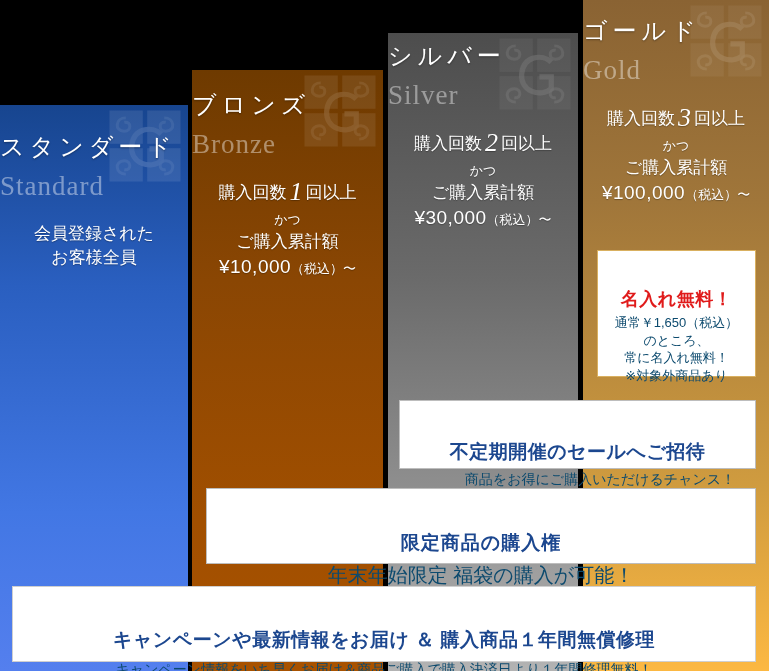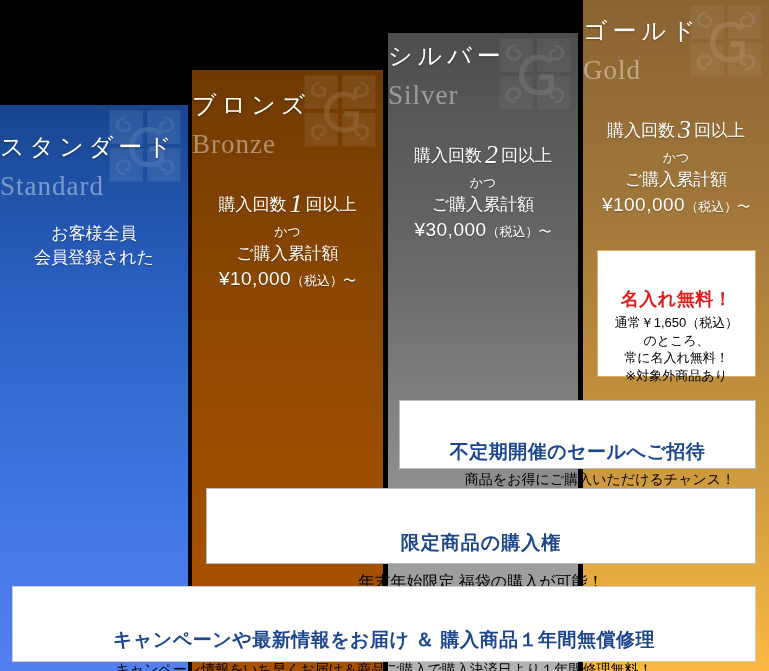--- a/index.html
+++ b/index.html
@@ -27,40 +27,40 @@
     font-size:24px;letter-spacing:5px;line-height:1.1;
     text-shadow:0 1px 2px rgba(0,0,0,.35);
   }
   .tier-en{
     font-family:"Liberation Serif","DejaVu Serif",serif;
     font-size:27px;line-height:1.25;margin-top:10px;
     color:rgba(255,255,255,.42);letter-spacing:1px;
   }
   .tier-cond{
     position:relative;z-index:2;text-align:center;color:#fff;
-    font-size:17px;line-height:1.42;margin-top:24px;font-weight:500;
+    font-size:17px;line-height:1.42;margin-top:12px;font-weight:500;
     text-shadow:0 1px 1px rgba(0,0,0,.30);
   }
   .tier-cond .num{
     font-family:"Liberation Serif","DejaVu Serif",serif;
     font-size:26px;font-style:italic;padding:0 3px;vertical-align:-2px;
   }
   .tier-cond .small{font-size:13px;}
   .tier-cond .amt{font-size:19px;letter-spacing:.5px;}
 
   
   .ornament{width:74px;height:74px;right:6px;top:4px;}
 
   
   .box{
     position:absolute;background:#fff;z-index:6;
     text-align:center;box-sizing:border-box;
   }
   .box-title{font-weight:bold;line-height:1.3;margin-top:28px;}
-  .box-sub{color:#000000;line-height:1.35;}
+  .box-sub{color:#0c4a6e;line-height:1.35;}
 
   .box-gold{
     left:597px;top:250px;width:159px;height:127px;
     border:1px solid #d9b060;padding-top:9px;
   }
   .box-gold .box-title{color:#e01b1b;font-size:18px;letter-spacing:.5px;}
   .box-gold .box-sub{font-size:13px;margin-top:3px;}
   .box-gold .box-sub .ln{display:block;}
 
   .box-sale{
@@ -68,21 +68,21 @@
     border:1px solid #bdbdbd;padding-top:11px;
   }
   .box-sale .box-title{color:#1c478f;font-size:19px;letter-spacing:.5px;}
   .box-sale .box-sub{font-size:14px;margin-top:5px;margin-left:45px;}
 
   .box-limited{
     left:206px;top:488px;width:550px;height:76px;
     border:1px solid #bdbdbd;padding-top:14px;
   }
   .box-limited .box-title{color:#1c478f;font-size:19px;letter-spacing:1px;}
-  .box-limited .box-sub{font-size:16px;margin-top:15px;}
+  .box-limited .box-sub{font-size:20px;margin-top:6px;}
 
   .box-bottom{
     left:12px;top:586px;width:744px;height:76px;
     border:1px solid #cfcfcf;padding-top:13px;
   }
   .box-bottom .box-title{color:#1c478f;font-size:19px;letter-spacing:.5px;}
   .box-bottom .box-sub{font-size:14px;margin-top:7px;}
 </style>
 </head>
 <body>
@@ -103,22 +103,22 @@
         <path d="M24 88 C10 88 8 70 22 70 C32 70 32 84 22 82"></path>
         <path d="M76 88 C90 88 92 70 78 70 C68 70 68 84 78 82"></path>
       </g>
       <path d="M72 34 C60 22 34 26 32 50 C30 74 58 82 72 70 L72 54 L56 54" fill="none" stroke="#ffffff" stroke-width="7" opacity="0.85"></path>
     </svg>
     <div class="tier-head" style="padding-top:29px;">
       <div class="tier-jp">スタンダード</div>
       <div class="tier-en">Standard</div>
     </div>
     <div class="tier-cond" style="margin-top:18px;">
+      <div>会員登録された</div>
       <div>お客様全員</div>
-      <div>会員登録された</div>
     </div>
   </div>
 
   <div class="col col-bronze">
     <svg class="ornament" viewBox="0 0 100 100">
       <g fill="#ffffff" opacity="0.45">
         <rect x="2" y="2" width="45" height="45"></rect>
           <rect x="53" y="2" width="45" height="45"></rect>
         <rect x="2" y="53" width="45" height="45"></rect>
           <rect x="53" y="53" width="45" height="45"></rect>

